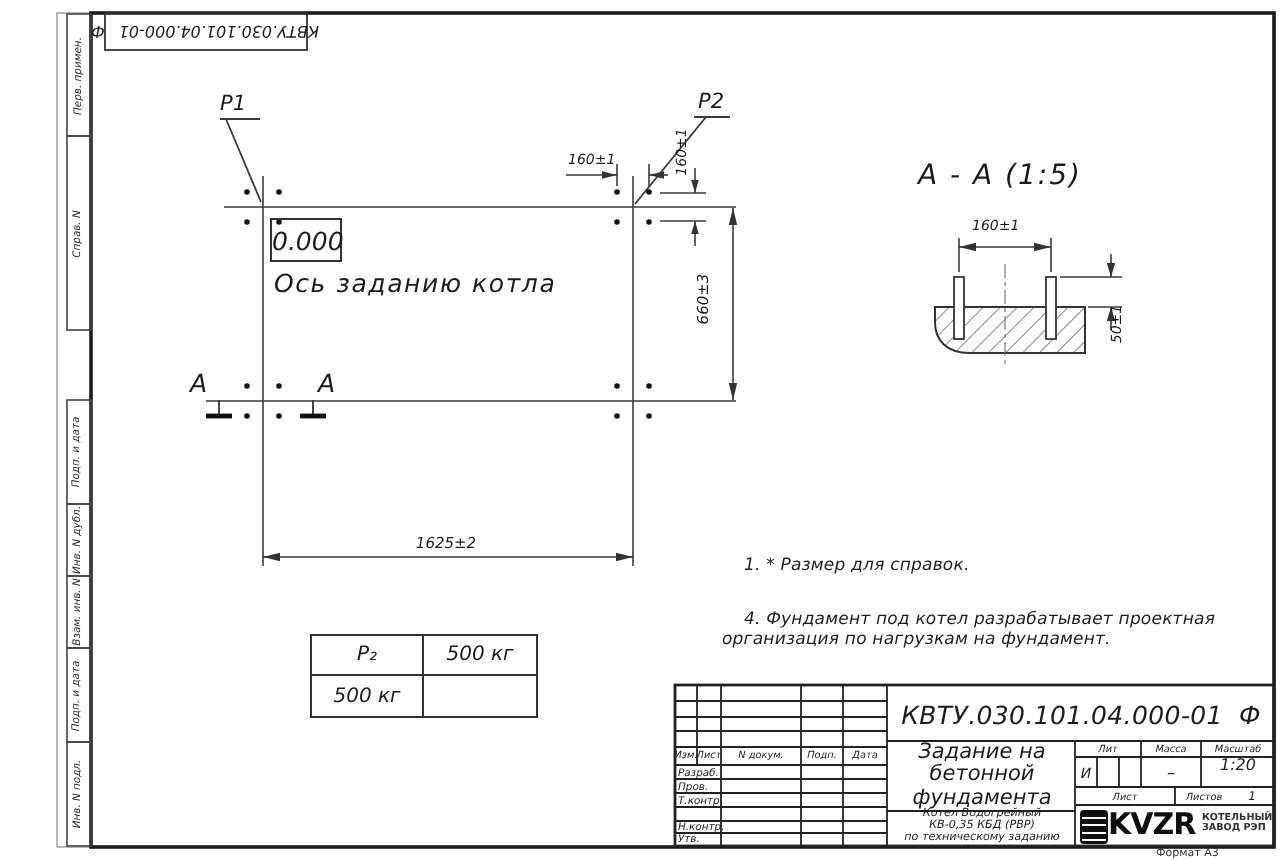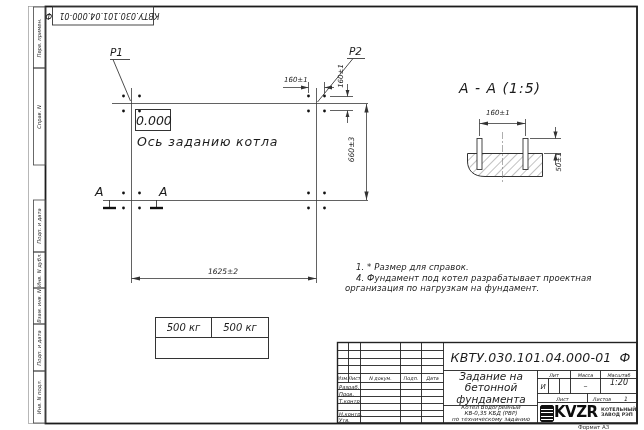--- a/index.html
+++ b/index.html
@@ -7,21 +7,21 @@
          font-family:"DejaVu Sans",sans-serif;color:#1b1b1b;overflow:hidden}
   #linework{position:absolute;left:0;top:0}
   .t{position:absolute;font-style:italic;white-space:nowrap;color:#1b1b1b}
   .c{display:flex;align-items:center;justify-content:center;text-align:center}
   .rot{transform:rotate(-90deg);white-space:nowrap;font-style:italic}
   .rot180{transform:rotate(180deg)}
   .mbox{position:absolute;left:33px;width:12px;display:flex;align-items:center;justify-content:center;overflow:hidden}
   .mbox span{transform:rotate(-90deg);white-space:nowrap;font-size:5.2px;font-style:italic;color:#2a2a2a}
   .elev{position:absolute;border:1px solid #333;display:flex;align-items:center;}
   .notes{position:absolute;left:345px;top:262px;width:290px}
-  .notes p{margin:0;text-indent:11px;font-style:italic;font-size:8.5px;line-height:10.6px;letter-spacing:0.1px;color:#1d1d1d}
+  .notes p{margin:16px;text-indent:11px;font-style:italic;font-size:8.5px;line-height:10.6px;letter-spacing:0.1px;color:#1d1d1d}
   .ltable{position:absolute;left:155px;top:317px;display:grid;grid-template-columns:56px 56px;grid-template-rows:20px 20px;border:1px solid #333}
   .ltable div{border-right:1px solid #333;border-bottom:1px solid #333;display:flex;align-items:center;justify-content:center;font-style:italic}
   .ltable div:nth-child(2n){border-right:none}
   .ltable div:nth-child(3),.ltable div:nth-child(4){border-bottom:none}
   .tb-h{font-size:4.9px;font-style:italic;position:absolute;display:flex;align-items:center;justify-content:center;text-align:center;color:#222}
   .sign{position:absolute;left:339px;width:22px;height:7px;font-size:5.2px;font-style:italic;line-height:7px;color:#222;white-space:nowrap}
   .logoicon{position:absolute;left:540px;top:405px;width:12px;height:15px;border-radius:2px;
             background:repeating-linear-gradient(180deg,#101010 0 2.6px,#ffffff 2.6px 3.6px);border:1px solid #101010}
   .kvzr{position:absolute;left:554px;top:403px;font-size:15px;font-weight:bold;letter-spacing:-0.5px;color:#0d0d0d}
   .logocap{position:absolute;left:601px;top:407px;font-size:4.8px;line-height:5.4px;color:#333;font-weight:bold}
@@ -221,20 +221,21 @@
   <div class="t c" style="left:552px;top:148px;width:14px;height:28px">
     <span class="rot" style="font-size:7px">50±1</span>
   </div>
 
   <div class="notes">
     <p>1. * Размер для справок.</p>
     <p>4. Фундамент под котел разрабатывает проектная организация по нагрузкам на фундамент.</p>
   </div>
 
   <div class="ltable">
+    <div style="font-size:10px">P₂</div>
     <div style="font-size:10px">500 кг</div>
     <div style="font-size:10px">500 кг</div>
   </div>
 
   <div class="t c" style="left:444px;top:345px;width:193px;height:24px;gap:8px;font-size:12.5px;letter-spacing:0.2px">
     <span>КВТУ.030.101.04.000-01</span>
     <span>Ф</span>
   </div>
 
   <div class="tb-h" style="left:337px;top:374px;width:12px;height:8px">Изм.</div>

